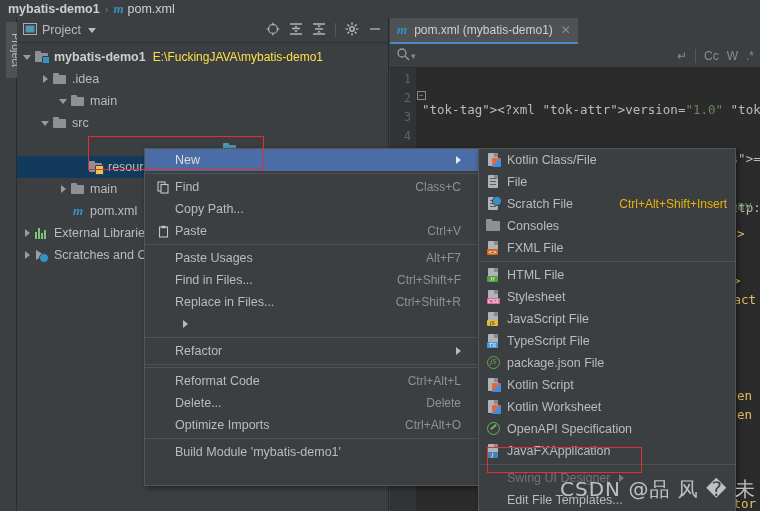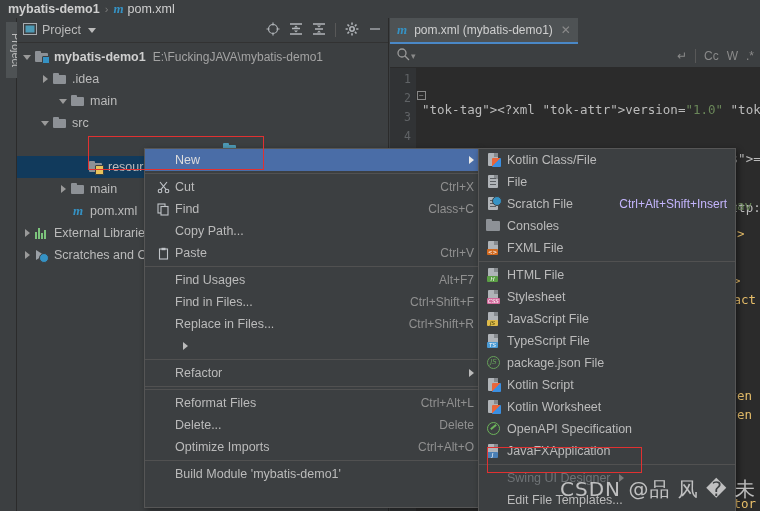--- a/index.html
+++ b/index.html
@@ -108,21 +108,21 @@
   .scratch-icon::before{
     content:"";position:absolute;left:1px;top:1px;width:0;height:0;
     border-left:8px solid #9aa0a6;border-top:5px solid transparent;border-bottom:5px solid transparent;
   }
   .scratch-icon::after{
     content:"";position:absolute;left:4px;top:4px;width:8px;height:8px;border-radius:50%;
     background:#3592c4;border:1px solid #3c3f41;
   }
   .row .txt{font-size:12.5px;}
   .row .txt.bold{font-weight:bold;color:#cfcfcf;}
-  .row .path{color:#a3a3a3;font-size:12px;margin-left:7px;}
+  .row .path{color:#fde047;font-size:12px;margin-left:7px;}
 
   
   .editor{
     position:absolute;left:390px;top:18px;width:370px;height:493px;
     background:#2b2b2b;overflow:hidden;
   }
   .tabbar{height:26px;background:#3c3f41;display:flex;align-items:stretch;}
   .tab{
     display:flex;align-items:center;gap:5px;padding:0 7px;background:#4e5254;
     border-bottom:2px solid #4a88c7;box-sizing:border-box;
@@ -154,21 +154,21 @@
   .frag{position:absolute;white-space:pre;font-family:"DejaVu Sans Mono",monospace;font-size:12.5px;}
 
   
   .ctxmenu{
     position:absolute;left:144px;top:148px;width:335px;
     background:#3c3f41;border:1px solid #565656;box-sizing:border-box;
     box-shadow:2px 2px 6px rgba(0,0,0,.45);
   }
   .mi{
     position:relative;height:22px;display:flex;align-items:center;
-    padding-left:10px;padding-right:4px;color:#bbbbbb;font-size:12.5px;box-sizing:border-box;
+    padding-left:10px;padding-right:17px;color:#bbbbbb;font-size:12.5px;box-sizing:border-box;
   }
   .mi.hl{background:#4a6da7;color:#dddddd;}
   .mi .mico{width:16px;flex:0 0 16px;margin-right:4px;display:flex;align-items:center;justify-content:center;
             font-size:12px;color:#b8b8b8;}
   .mi .lbl{flex:1;}
   .mi .shortcut{color:#909090;font-size:12px;margin-left:18px;}
   .mi .sub-arrow{
     width:0;height:0;border-top:4px solid transparent;border-bottom:4px solid transparent;
     border-left:5px solid #bbbbbb;margin-left:8px;
   }
@@ -180,21 +180,21 @@
     position:absolute;left:478px;top:148px;width:258px;
     background:#3c3f41;border:1px solid #565656;box-sizing:border-box;
     box-shadow:2px 2px 6px rgba(0,0,0,.45);
   }
   .smi{
     height:22px;display:flex;align-items:center;padding-left:7px;padding-right:8px;
     color:#bbbbbb;font-size:12.5px;box-sizing:border-box;
   }
   .smi.dim{color:#6f7376;}
   .smi .lbl{flex:0 0 auto;}
-  .smi .shortcut{margin-left:auto;color:#c4b5fd;font-size:12px;}
+  .smi .shortcut{margin-left:auto;color:#eab308;font-size:12px;}
   .smi .sub-arrow{
     width:0;height:0;border-top:4px solid transparent;border-bottom:4px solid transparent;
     border-left:5px solid #7a7a7a;margin-left:8px;
   }
 
   
   .fi{width:15px;height:14px;flex:0 0 15px;margin-right:6px;position:relative;}
   .fi .sheet{
     position:absolute;left:2px;top:0;width:10px;height:13px;background:#b0b4b8;border-radius:1px;
   }
@@ -441,31 +441,20 @@
   </div>
 
   <div class="ctxmenu">
     <div class="mi hl">
       <span class="mico"></span>
       <span class="lbl">New</span>
       <span class="sub-arrow"></span>
     </div>
     <div class="msep"></div>
 
-    <div class="mi">
-      <span class="mico">
-        <svg width="13" height="13" viewBox="0 0 13 13">
-            <circle cx="3" cy="10" r="1.8" fill="none" stroke="#c0c4c8" stroke-width="1.1"></circle>
-            <circle cx="10" cy="10" r="1.8" fill="none" stroke="#c0c4c8" stroke-width="1.1"></circle>
-            <path d="M3.8 8.6L10 1M9.2 8.6L3 1" stroke="#c0c4c8" stroke-width="1.1"></path>
-          </svg>
-      </span>
-      <span class="lbl">Cut</span>
-      <span class="shortcut">Ctrl+X</span>
-    </div>
 
     <div class="mi">
       <span class="mico">
         <svg width="13" height="13" viewBox="0 0 13 13">
             <rect x="1" y="1" width="7" height="9" fill="none" stroke="#c0c4c8" stroke-width="1.1"></rect>
             <rect x="4" y="3.5" width="7" height="8.5" fill="#3c3f41" stroke="#c0c4c8" stroke-width="1.1"></rect>
           </svg>
       </span>
       <span class="lbl">Find</span>
       <span class="shortcut">Class+C</span>
@@ -484,21 +473,21 @@
           </svg>
       </span>
       <span class="lbl">Paste</span>
       <span class="shortcut">Ctrl+V</span>
     </div>
 
     <div class="msep"></div>
 
     <div class="mi">
       <span class="mico"></span>
-      <span class="lbl">Find Usages</span>
+      <span class="lbl">Paste Usages</span>
       <span class="shortcut">Alt+F7</span>
     </div>
     <div class="mi">
       <span class="mico"></span>
       <span class="lbl">Find in Files...</span>
       <span class="shortcut">Ctrl+Shift+F</span>
     </div>
     <div class="mi">
       <span class="mico"></span>
       <span class="lbl">Replace in Files...</span>
@@ -517,21 +506,21 @@
       <span class="sub-arrow"></span>
     </div>
 
     <div class="msep"></div>
 
 
     <div class="msep"></div>
 
     <div class="mi">
       <span class="mico"></span>
-      <span class="lbl">Reformat Files</span>
+      <span class="lbl">Reformat Code</span>
       <span class="shortcut">Ctrl+Alt+L</span>
     </div>
     <div class="mi">
       <span class="mico"></span>
       <span class="lbl">Delete...</span>
       <span class="shortcut">Delete</span>
     </div>
     <div class="mi">
       <span class="mico"></span>
       <span class="lbl">Optimize Imports</span>

